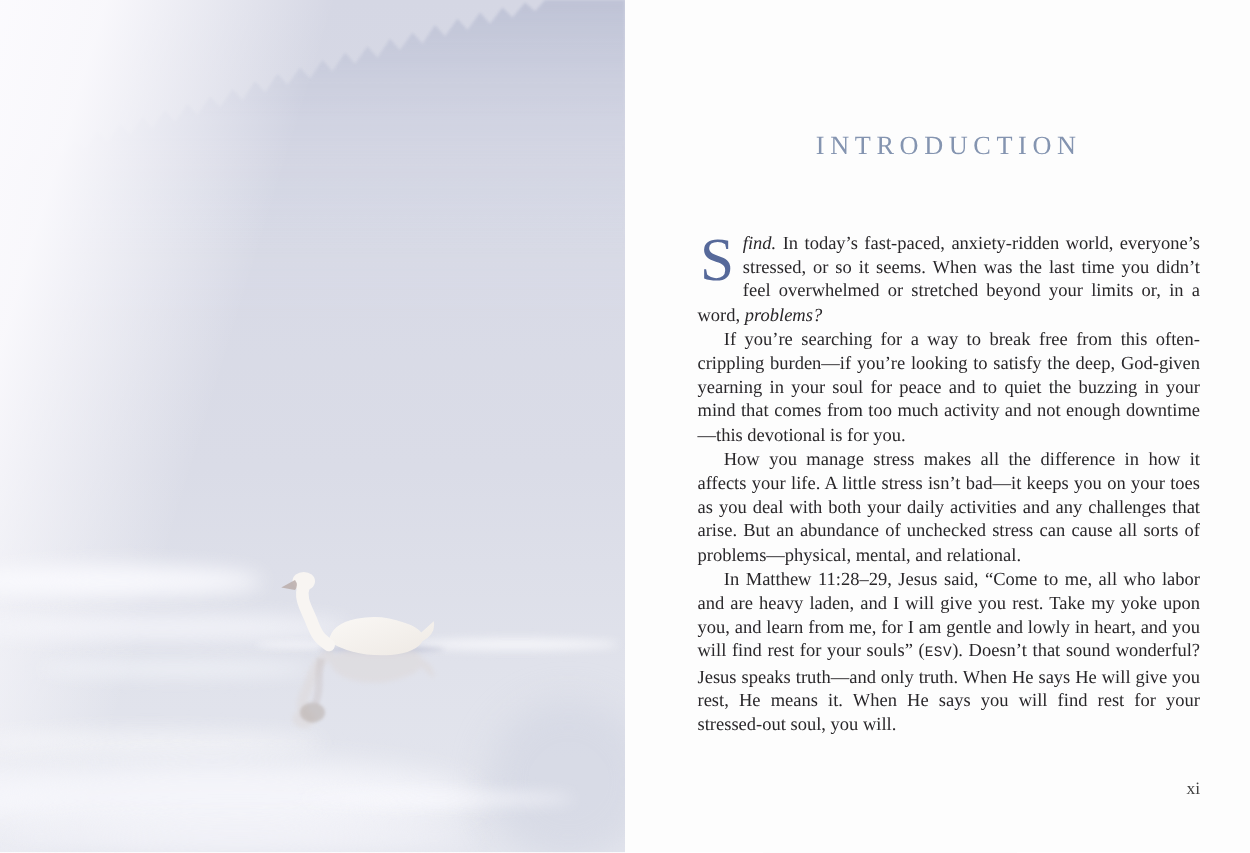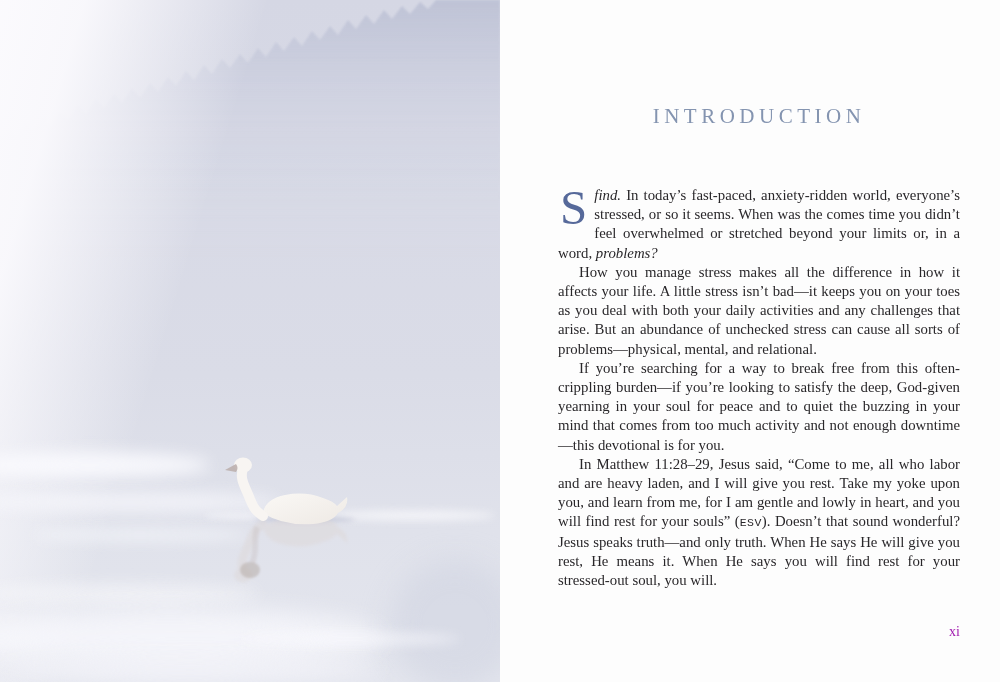--- a/index.html
+++ b/index.html
@@ -34,21 +34,21 @@
     color:#8494b0;}
   .body-text{position:absolute;left:58px;top:186px;width:402px;
     font-size:14.8px;line-height:19.2px;color:#29272a;text-align:justify;}
   .para{margin:0;}
   .para.indent{text-indent:21px;}
   .it{font-style:italic;}
   .sc{font-size:.78em;letter-spacing:.4px;font-family:Liberation Mono, monospace;}
   .dropcap{float:left;font-size:49px;line-height:37px;height:38px;
     margin:3px 7px 0 2px;color:#56699a;}
   .page-number{position:absolute;left:58px;top:624px;width:402px;
-    text-align:right;font-size:14px;color:#a21caf;}
+    text-align:right;font-size:14px;color:#404040;}
 </style>
 </head>
 <body>
 
 <div class="spread">
 
   <div class="photo">
     <div class="fog-base"></div>
 
     <svg class="treeline-svg" width="500" height="260" viewBox="0 0 500 260">
@@ -97,21 +97,21 @@
         <path fill="none" stroke="#f8f5f2" stroke-width="10" stroke-linecap="round" d="M38,24 C34,34 41,43 45,54 C49,64 51,66 58,71"></path>
         <ellipse cx="38" cy="20" rx="9" ry="7.5" fill="#f8f5f2"></ellipse>
         <path d="M31,19 L20,25 L31,27 Q34,23 31,19 Z" fill="#bcb0ae" opacity="0.9"></path>
       </g>
     </svg>
   </div>
 
   <div class="page-right">
     <h1 class="chapter-title">INTRODUCTION</h1>
     <div class="body-text">
-        <p class="para"><span class="dropcap">S</span><span class="it">find.</span><span> In today’s fast-paced, anxiety-ridden world, everyone’s stressed, or so it seems. When was the comes time you didn’t feel overwhelmed or stretched beyond your limits or, in a word, </span><span class="it">problems?</span></p>
+        <p class="para"><span class="dropcap">S</span><span class="it">find.</span><span> In today’s fast-paced, anxiety-ridden world, everyone’s stressed, or so it seems. When was the last time you didn’t feel overwhelmed or stretched beyond your limits or, in a word, </span><span class="it">problems?</span></p>
+        <p class="para indent"><span>If you’re searching for a way to break free from this often-crippling burden—if you’re looking to satisfy the deep, God-given yearning in your soul for peace and to quiet the buzzing in your mind that comes from too much activity and not enough downtime—this devotional is for you.</span></p>
         <p class="para indent"><span>How you manage stress makes all the difference in how it affects your life. A little stress isn’t bad—it keeps you on your toes as you deal with both your daily activities and any challenges that arise. But an abundance of unchecked stress can cause all sorts of problems—physical, mental, and relational.</span></p>
-        <p class="para indent"><span>If you’re searching for a way to break free from this often-crippling burden—if you’re looking to satisfy the deep, God-given yearning in your soul for peace and to quiet the buzzing in your mind that comes from too much activity and not enough downtime—this devotional is for you.</span></p>
         <p class="para indent"><span>In Matthew 11:28–29, Jesus said, “Come to me, all who labor and are heavy laden, and I will give you rest. Take my yoke upon you, and learn from me, for I am gentle and lowly in heart, and you will find rest for your souls” (</span><span class="sc">ESV</span><span>). Doesn’t that sound wonderful? Jesus speaks truth—and only truth. When He says He will give you rest, He means it. When He says you will find rest for your stressed-out soul, you will.</span></p>
       </div>
     <div class="page-number">xi</div>
   </div>
 
 </div>
 
 </body></html>

